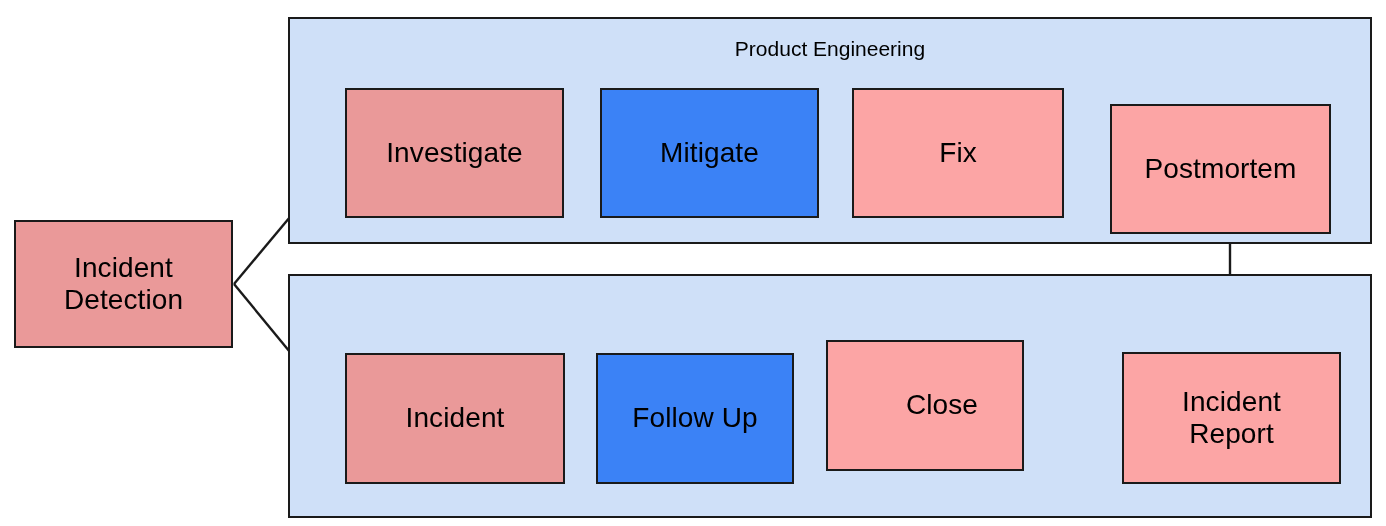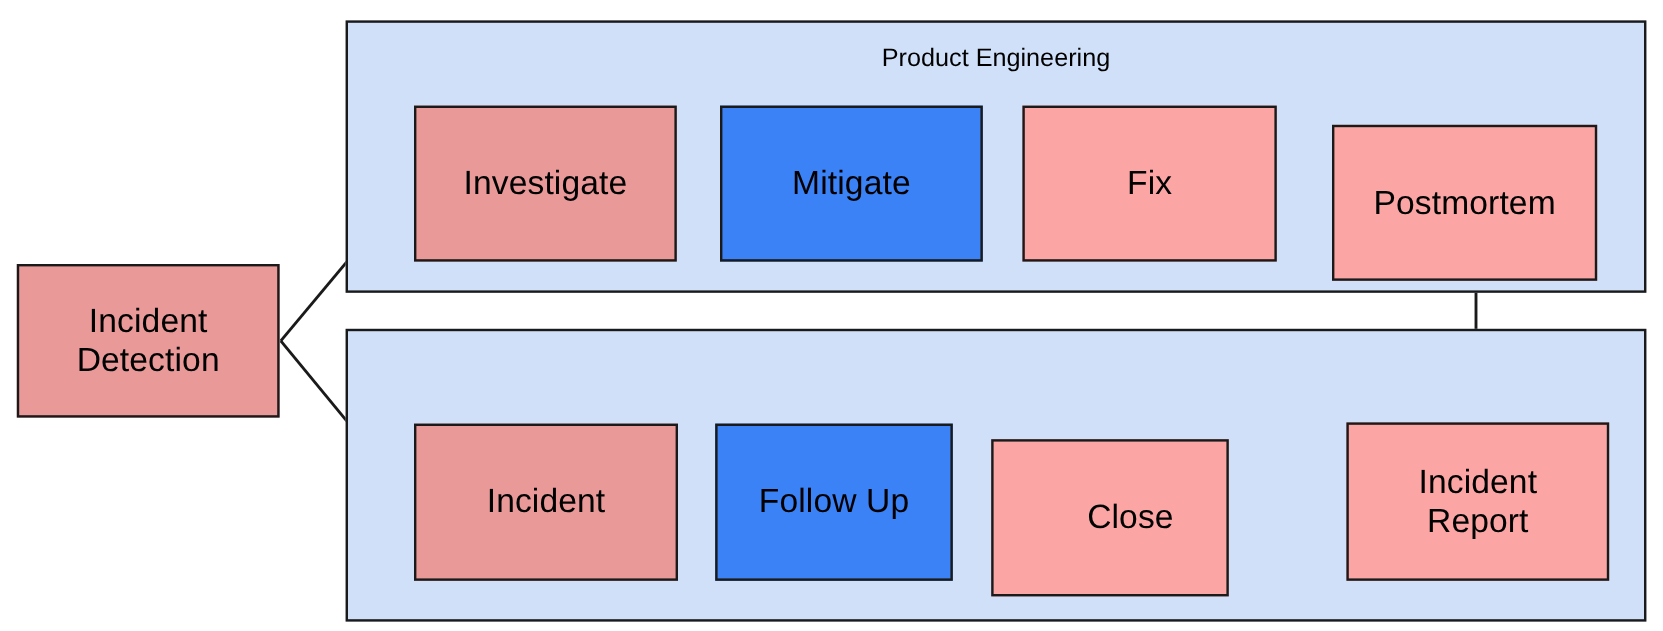--- a/index.html
+++ b/index.html
@@ -110,21 +110,21 @@
   <div class="node fill-red" style="left:345px; top:353px; width:220px; height:131px;">
     <span class="label">
       <span>Incident</span><br>
     </span>
   </div>
 
   <div class="node fill-yellow" style="left:596px; top:353px; width:198px; height:131px;">
     <span class="label">Follow Up</span>
   </div>
 
-  <div class="node fill-green" style="left:826px; top:366px; width:198px; height:131px;padding-left:34px;">
+  <div class="node fill-green" style="left:826px; top:340px; width:198px; height:131px;padding-left:34px;">
     <span class="label">Close</span>
   </div>
 
   <div class="node fill-green" style="left:1122px; top:352px; width:219px; height:132px;">
     <span class="label">
       <span>Incident</span><br>
       <span>Report</span>
     </span>
   </div>
 

